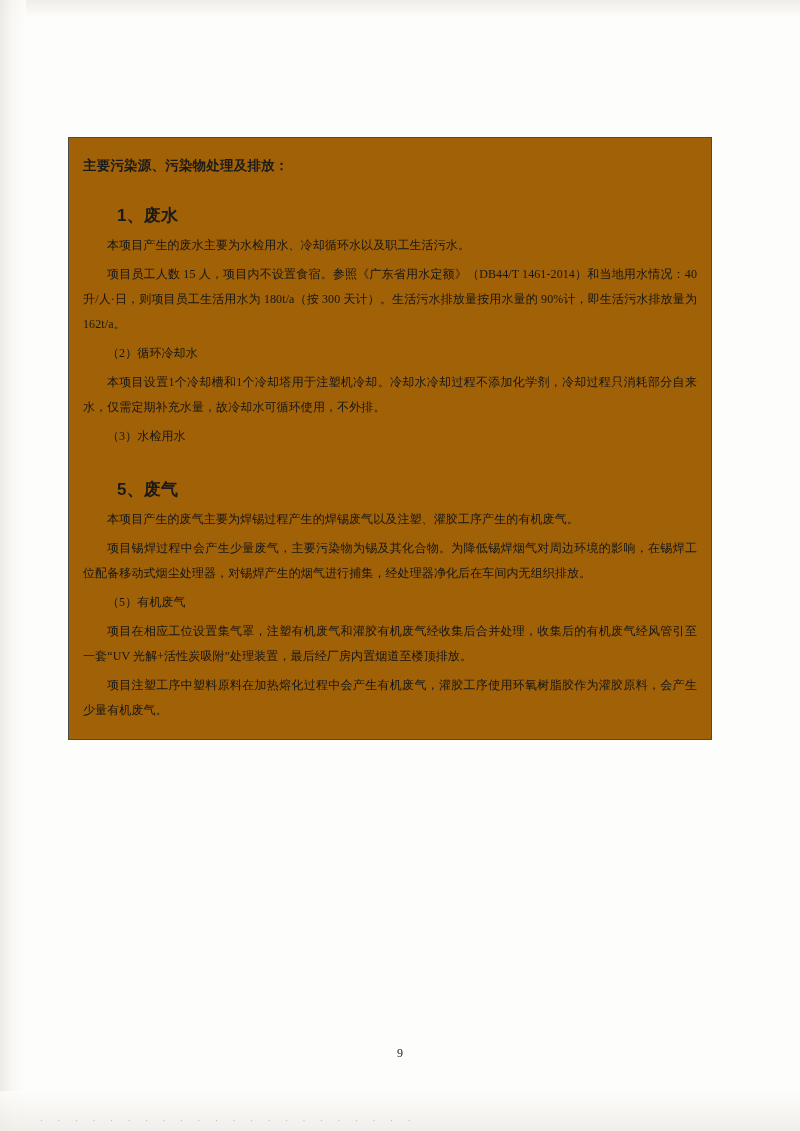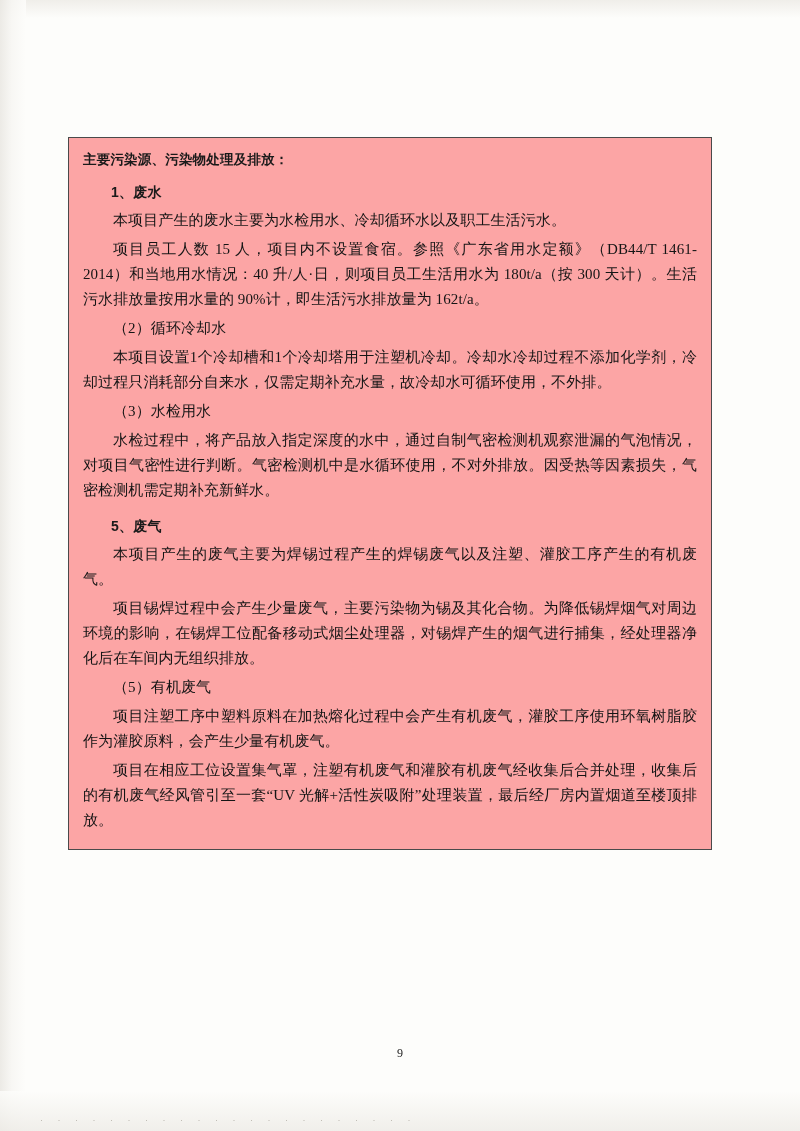--- a/index.html
+++ b/index.html
@@ -71,41 +71,41 @@
     margin-top: 41px;
   }
 
   .table-box {
     position: absolute;
     left: 68px;
     top: 137px;
     width: 644px;
     border: 1px solid #4a4a4a;
     box-sizing: border-box;
-    padding: 10px 14px 12px 14px;
-    background: #fca5a5;
+    padding: 16px 14px 12px 14px;
+    background: #a16207;
   }
 
   .sec-head {
     font-size: 13.5px;
     font-weight: bold;
     font-family: "Liberation Sans", "DejaVu Sans", sans-serif;
     margin: 3px 0 6px 0;
     letter-spacing: .2px;
   }
   .sub-head {
-    font-size: 14px;
+    font-size: 17px;
     font-weight: bold;
     font-family: "Liberation Sans", "DejaVu Sans", sans-serif;
-    margin: 15px 0 6px 0;
+    margin: 29px 0 6px 0;
     text-indent: 2em;
     letter-spacing: .2px;
   }
   p.body {
-    font-size: 15px;
+    font-size: 12px;
     line-height: 25px;
     margin: 0 0 4px 0;
     text-indent: 2em;
     text-align: justify;
     letter-spacing: .1px;
     color: #151515;
   }
   .page-num {
     position: absolute;
     left: 0;
@@ -129,25 +129,24 @@
 
   <div class="table-box">
     <div class="sec-head">主要污染源、污染物处理及排放：</div>
     <div id="blocks">
         <div class="sub-head">1、废水</div>
         <p class="body">本项目产生的废水主要为水检用水、冷却循环水以及职工生活污水。</p>
         <p class="body">项目员工人数 15 人，项目内不设置食宿。参照《广东省用水定额》（DB44/T 1461-2014）和当地用水情况：40 升/人·日，则项目员工生活用水为 180t/a（按 300 天计）。生活污水排放量按用水量的 90%计，即生活污水排放量为 162t/a。</p>
         <p class="body">（2）循环冷却水</p>
         <p class="body">本项目设置1个冷却槽和1个冷却塔用于注塑机冷却。冷却水冷却过程不添加化学剂，冷却过程只消耗部分自来水，仅需定期补充水量，故冷却水可循环使用，不外排。</p>
         <p class="body">（3）水检用水</p>
-        <p class="body">水检过程中，将产品放入指定深度的水中，通过自制气密检测机观察泄漏的气泡情况，对项目气密性进行判断。气密检测机中是水循环使用，不对外排放。因受热等因素损失，气密检测机需定期补充新鲜水。</p>
         <div class="sub-head">5、废气</div>
         <p class="body">本项目产生的废气主要为焊锡过程产生的焊锡废气以及注塑、灌胶工序产生的有机废气。</p>
         <p class="body">项目锡焊过程中会产生少量废气，主要污染物为锡及其化合物。为降低锡焊烟气对周边环境的影响，在锡焊工位配备移动式烟尘处理器，对锡焊产生的烟气进行捕集，经处理器净化后在车间内无组织排放。</p>
         <p class="body">（5）有机废气</p>
+        <p class="body">项目在相应工位设置集气罩，注塑有机废气和灌胶有机废气经收集后合并处理，收集后的有机废气经风管引至一套“UV 光解+活性炭吸附”处理装置，最后经厂房内置烟道至楼顶排放。</p>
         <p class="body">项目注塑工序中塑料原料在加热熔化过程中会产生有机废气，灌胶工序使用环氧树脂胶作为灌胶原料，会产生少量有机废气。</p>
-        <p class="body">项目在相应工位设置集气罩，注塑有机废气和灌胶有机废气经收集后合并处理，收集后的有机废气经风管引至一套“UV 光解+活性炭吸附”处理装置，最后经厂房内置烟道至楼顶排放。</p>
       </div>
   </div>
 
   <div class="page-num">9</div>
   <div class="bottom-marks">· · · · · · · · · · · · · · · · · · · · · ·</div>
 </div>
 
 </body></html>

